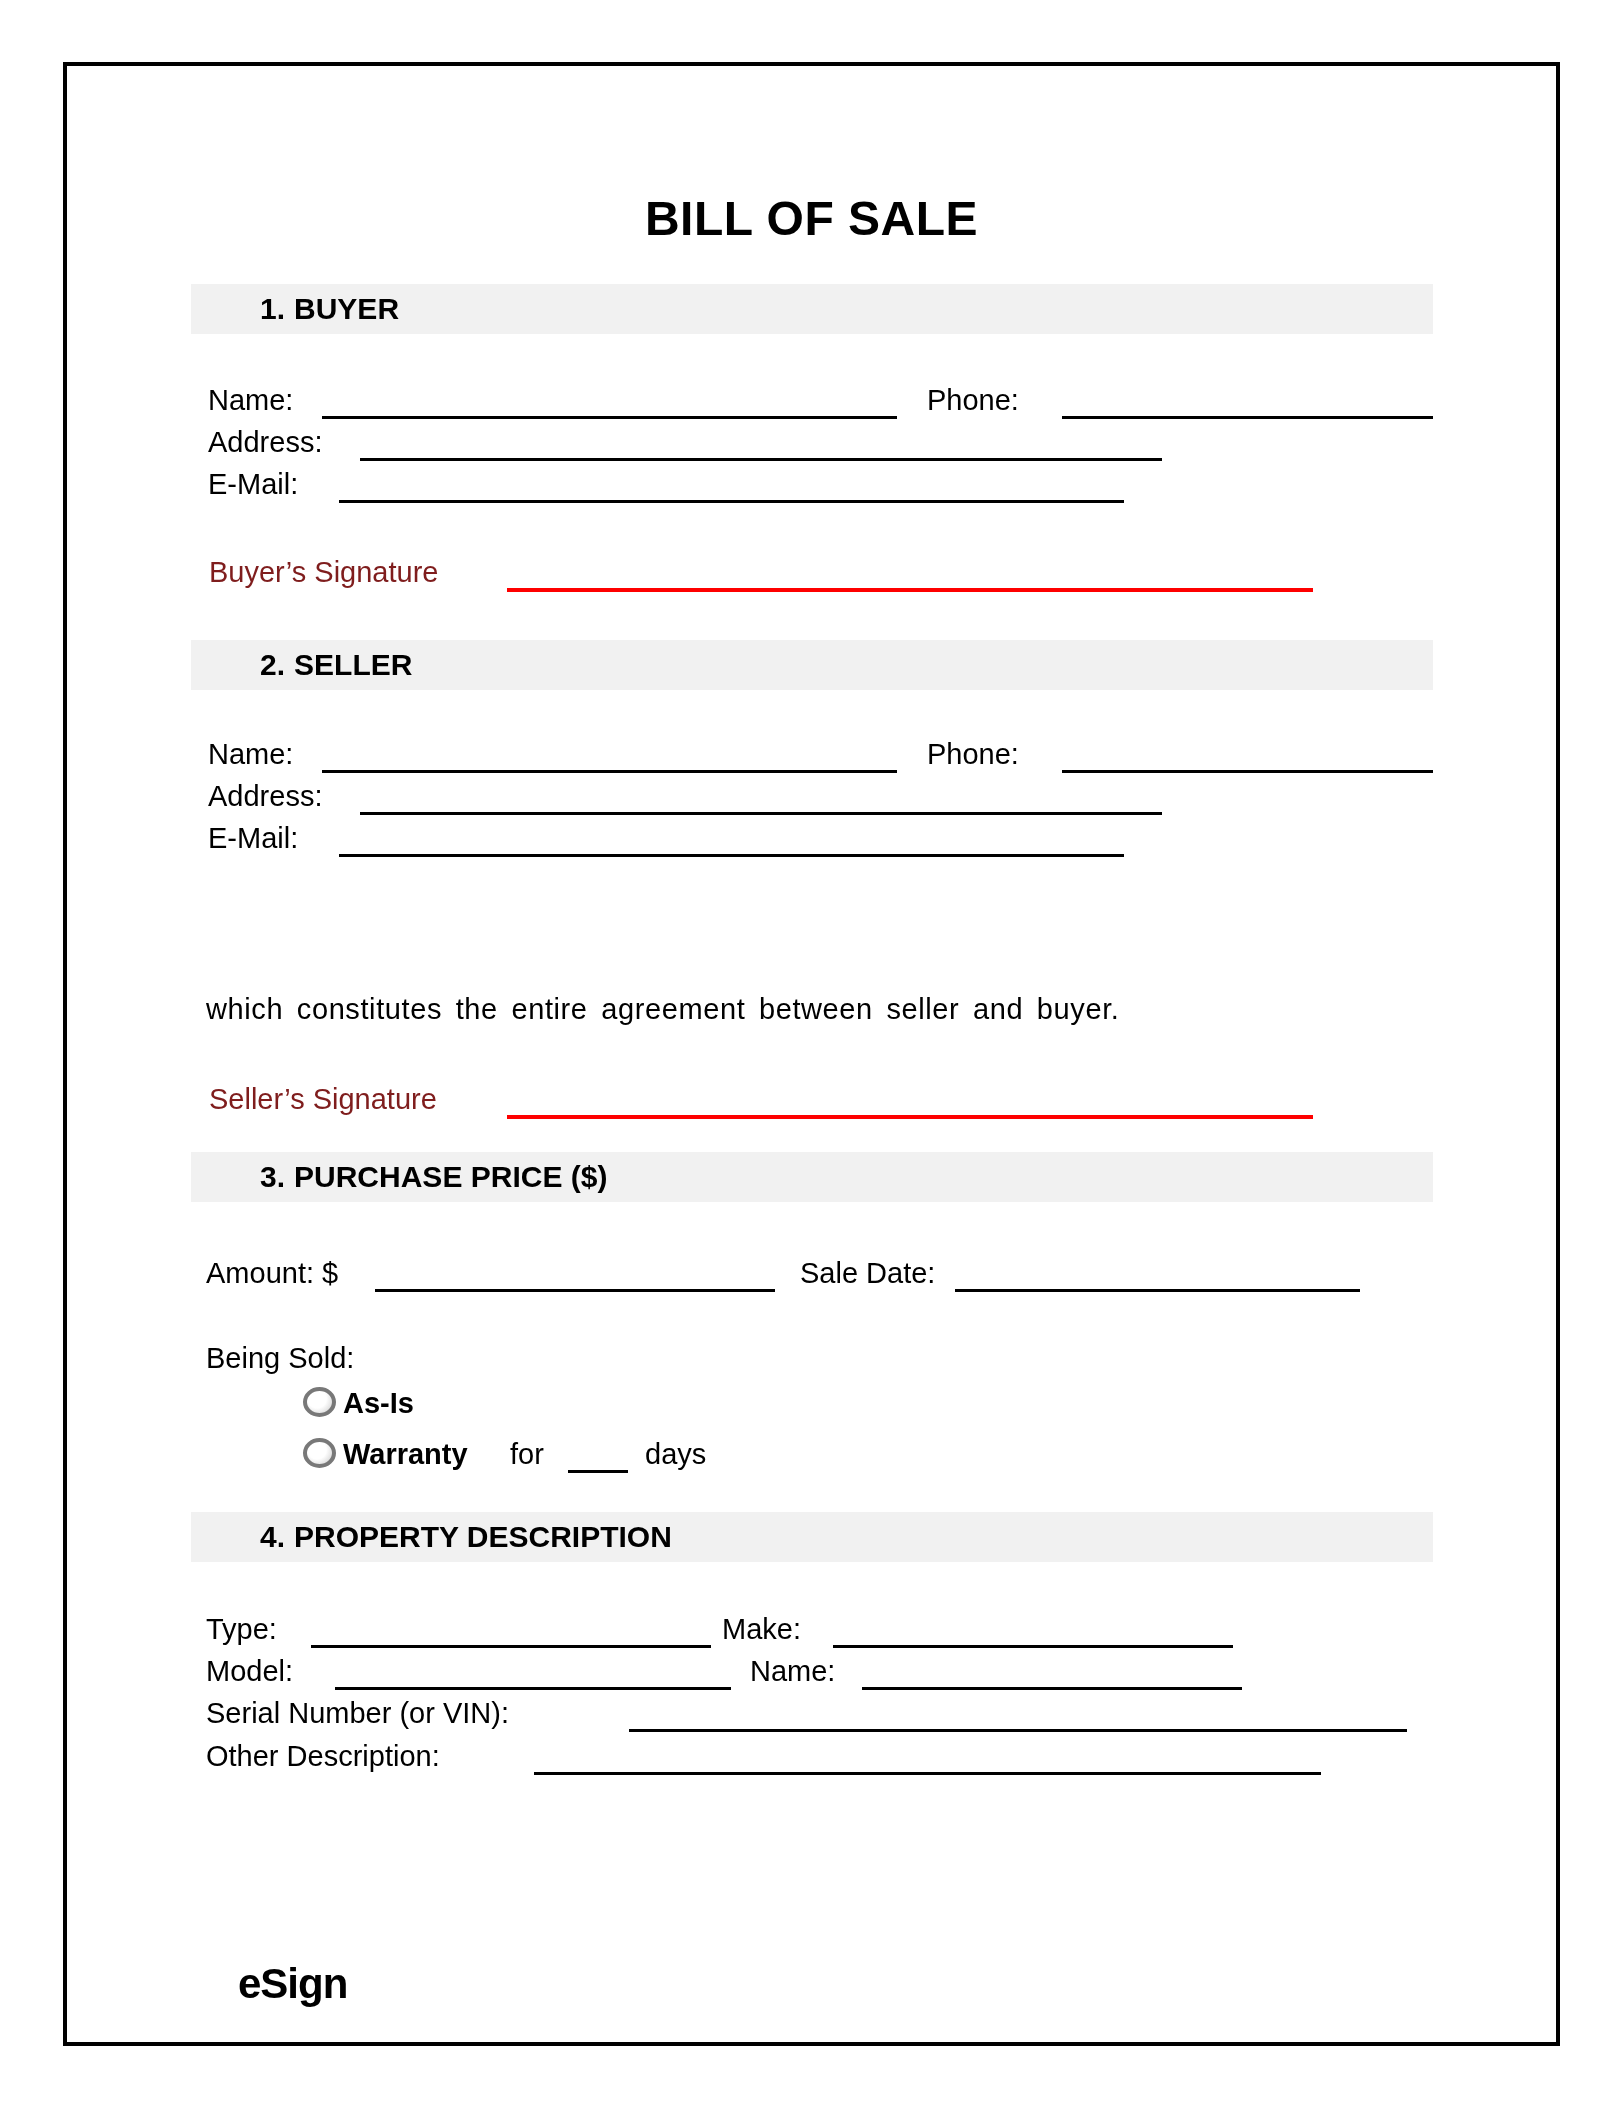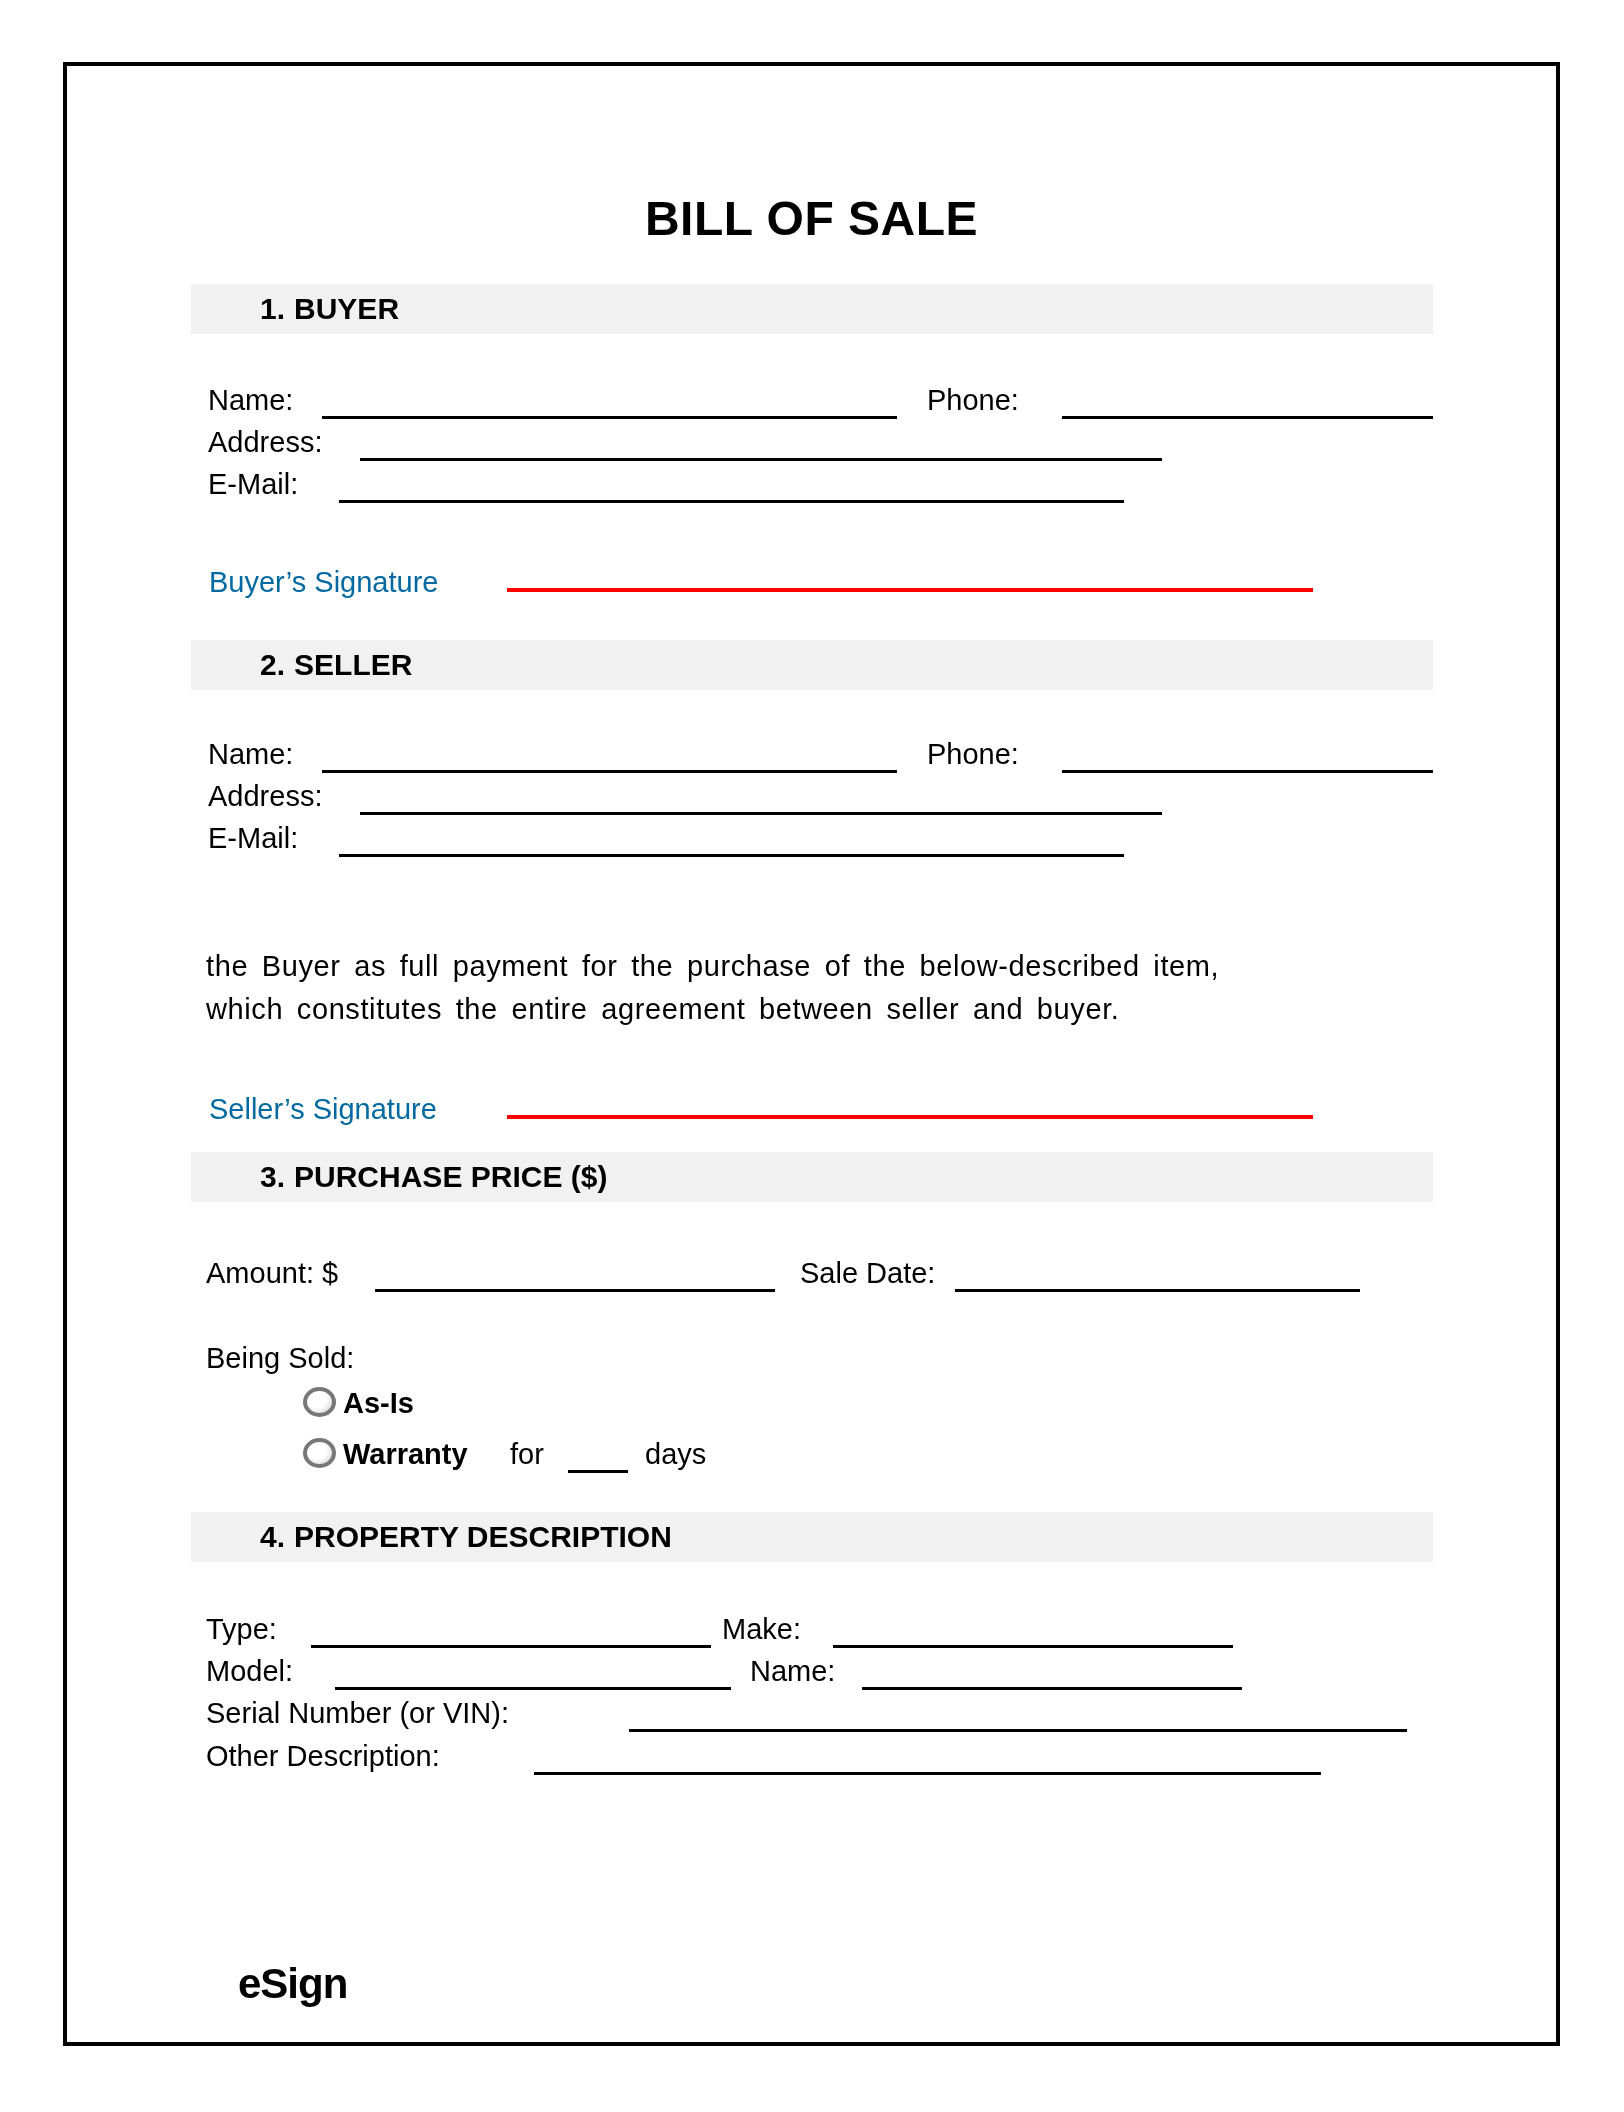--- a/index.html
+++ b/index.html
@@ -9,21 +9,21 @@
          box-sizing:border-box;border:4px solid #000;background:#fff;}
   .title{position:absolute;left:63px;top:192px;width:1497px;text-align:center;
          font-size:48px;font-weight:bold;line-height:54px;letter-spacing:.5px;}
   .band{position:absolute;left:191px;width:1242px;height:50px;background:#f1f1f1;
         display:flex;align-items:center;font-size:30px;font-weight:bold;}
   .band .num{margin-left:69px;}
   .band .blabel{margin-left:9px;}
   .row{position:absolute;left:0;width:1624px;height:40px;line-height:36px;font-size:29px;}
   .lbl{position:absolute;top:0;white-space:nowrap;}
   .fl{position:absolute;top:2px;height:32px;border-bottom:3px solid #000;}
-  .red{color:#0369a1;margin-top:10px;}
+  .red{color:#7f1d1d;}
   .fl.redline{border-bottom:4px solid #fe0000;}
   .para{position:absolute;left:206px;top:902px;width:1280px;font-size:29px;
         line-height:43px;letter-spacing:.6px;word-spacing:5px;}
   .radio{position:absolute;width:33px;height:30px;border-radius:50%;box-sizing:border-box;
          border:4px solid #787878;
          background:radial-gradient(circle at 40% 35%, #ffffff 45%, #e6e6e6 70%, #bdbdbd 100%);}
   .b{font-weight:bold;}
   .logo{position:absolute;left:238px;top:1962px;font-size:42px;font-weight:bold;
         letter-spacing:-1px;line-height:44px;}
 </style>
@@ -74,21 +74,21 @@
     <span class="lbl" style="left:208px;">Address:</span>
     <span class="fl" style="left:360px;width:802px;"></span>
   </div>
   <div class="row" style="top:820px;">
     <span class="lbl" style="left:208px;">E-Mail:</span>
     <span class="fl" style="left:339px;width:785px;"></span>
   </div>
 
   <div class="para">
     <br>
-    <span>the Buyer as full payment for the purchase of the below-described item,</span><br>
+    <br>
     <span>which constitutes the entire agreement between seller and buyer.</span>
   </div>
 
   <div class="row" style="top:1081px;">
     <span class="lbl red" style="left:209px;">Seller’s Signature</span>
     <span class="fl redline" style="left:507px;width:806px;"></span>
   </div>
 
   <div class="band" style="top:1152px;">
     <span class="num">3.</span>

